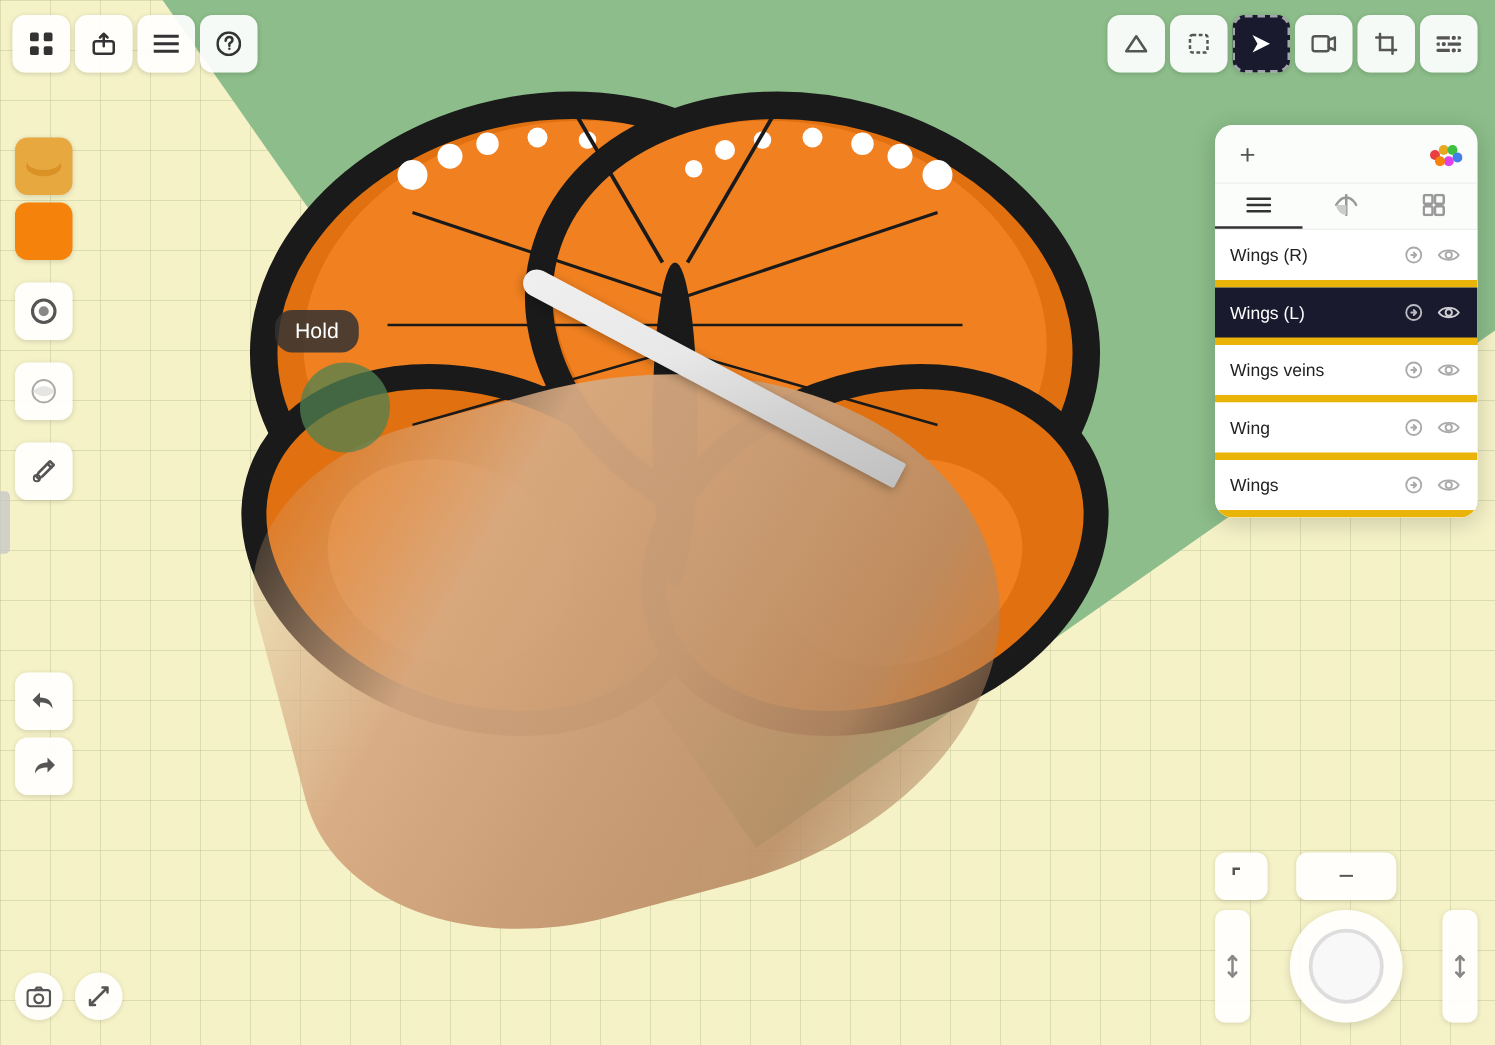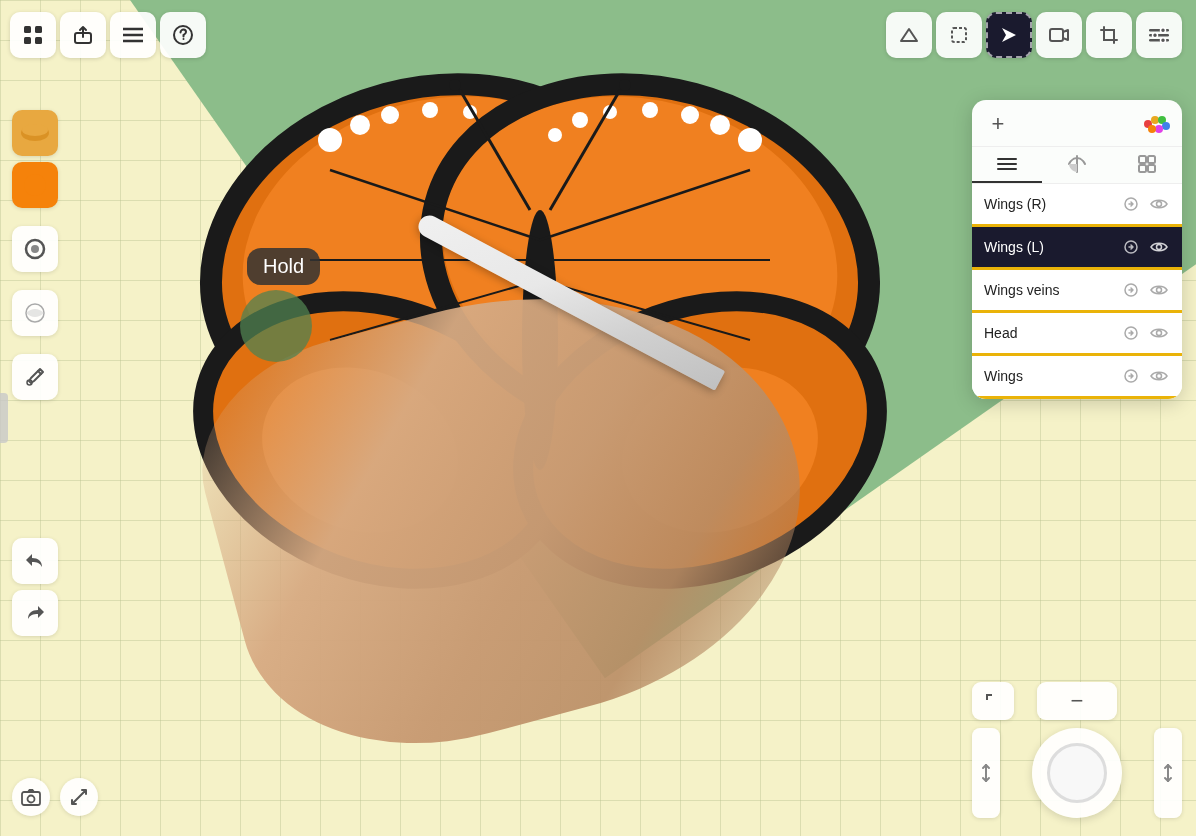--- a/index.html
+++ b/index.html
@@ -51,26 +51,26 @@
       top: 40px;
       left: 130px;
       width: 800px;
       height: 660px;
     }
 
     
     .hold-tooltip {
       position: absolute;
       top: 248px;
-      left: 247px;
+      left: 220px;
       background: rgba(50,50,50,0.85);
       color: white;
       border-radius: 14px;
       padding: 7px 16px;
-      font-size: 20px;
+      font-size: 17px;
       font-weight: 500;
       z-index: 20;
     }
 
     
     .touch-circle {
       position: absolute;
       top: 290px;
       left: 240px;
       width: 72px;
@@ -236,21 +236,21 @@
     }
 
     .layer-list {
       padding: 0;
     }
 
     .layer-item {
       display: flex;
       align-items: center;
       padding: 9px 12px;
-      border-bottom: 3px solid #eab308;
+      border-bottom: 6px solid #eab308;
       cursor: pointer;
       background: white;
     }
 
     .layer-item.selected {
       background: #1a1a2e;
     }
 
     .layer-item.selected .layer-name {
       color: white;
@@ -616,21 +616,21 @@
           <svg width="18" height="12" viewBox="0 0 18 12" fill="none">
             <path d="M1 6 C4 1 14 1 17 6 C14 11 4 11 1 6 Z" stroke="#aaa" stroke-width="1.5" fill="none"></path>
             <circle cx="9" cy="6" r="2.5" stroke="#aaa" stroke-width="1.5" fill="none"></circle>
           </svg>
         </button>
       </div>
     </div>
 
 
     <div class="layer-item">
-      <span class="layer-name">Head</span>
+      <span class="layer-name">Wing</span>
       <div class="layer-icons">
         <button class="layer-icon-btn">
           <svg width="16" height="16" viewBox="0 0 16 16" fill="none">
             <circle cx="8" cy="8" r="6" stroke="#aaa" stroke-width="1.5" fill="none"></circle>
             <path d="M6 8 L10 8 M10 8 L8 6 M10 8 L8 10" stroke="#aaa" stroke-width="1.5" stroke-linecap="round"></path>
           </svg>
         </button>
         <button class="layer-icon-btn">
           <svg width="18" height="12" viewBox="0 0 18 12" fill="none">
             <path d="M1 6 C4 1 14 1 17 6 C14 11 4 11 1 6 Z" stroke="#aaa" stroke-width="1.5" fill="none"></path>

